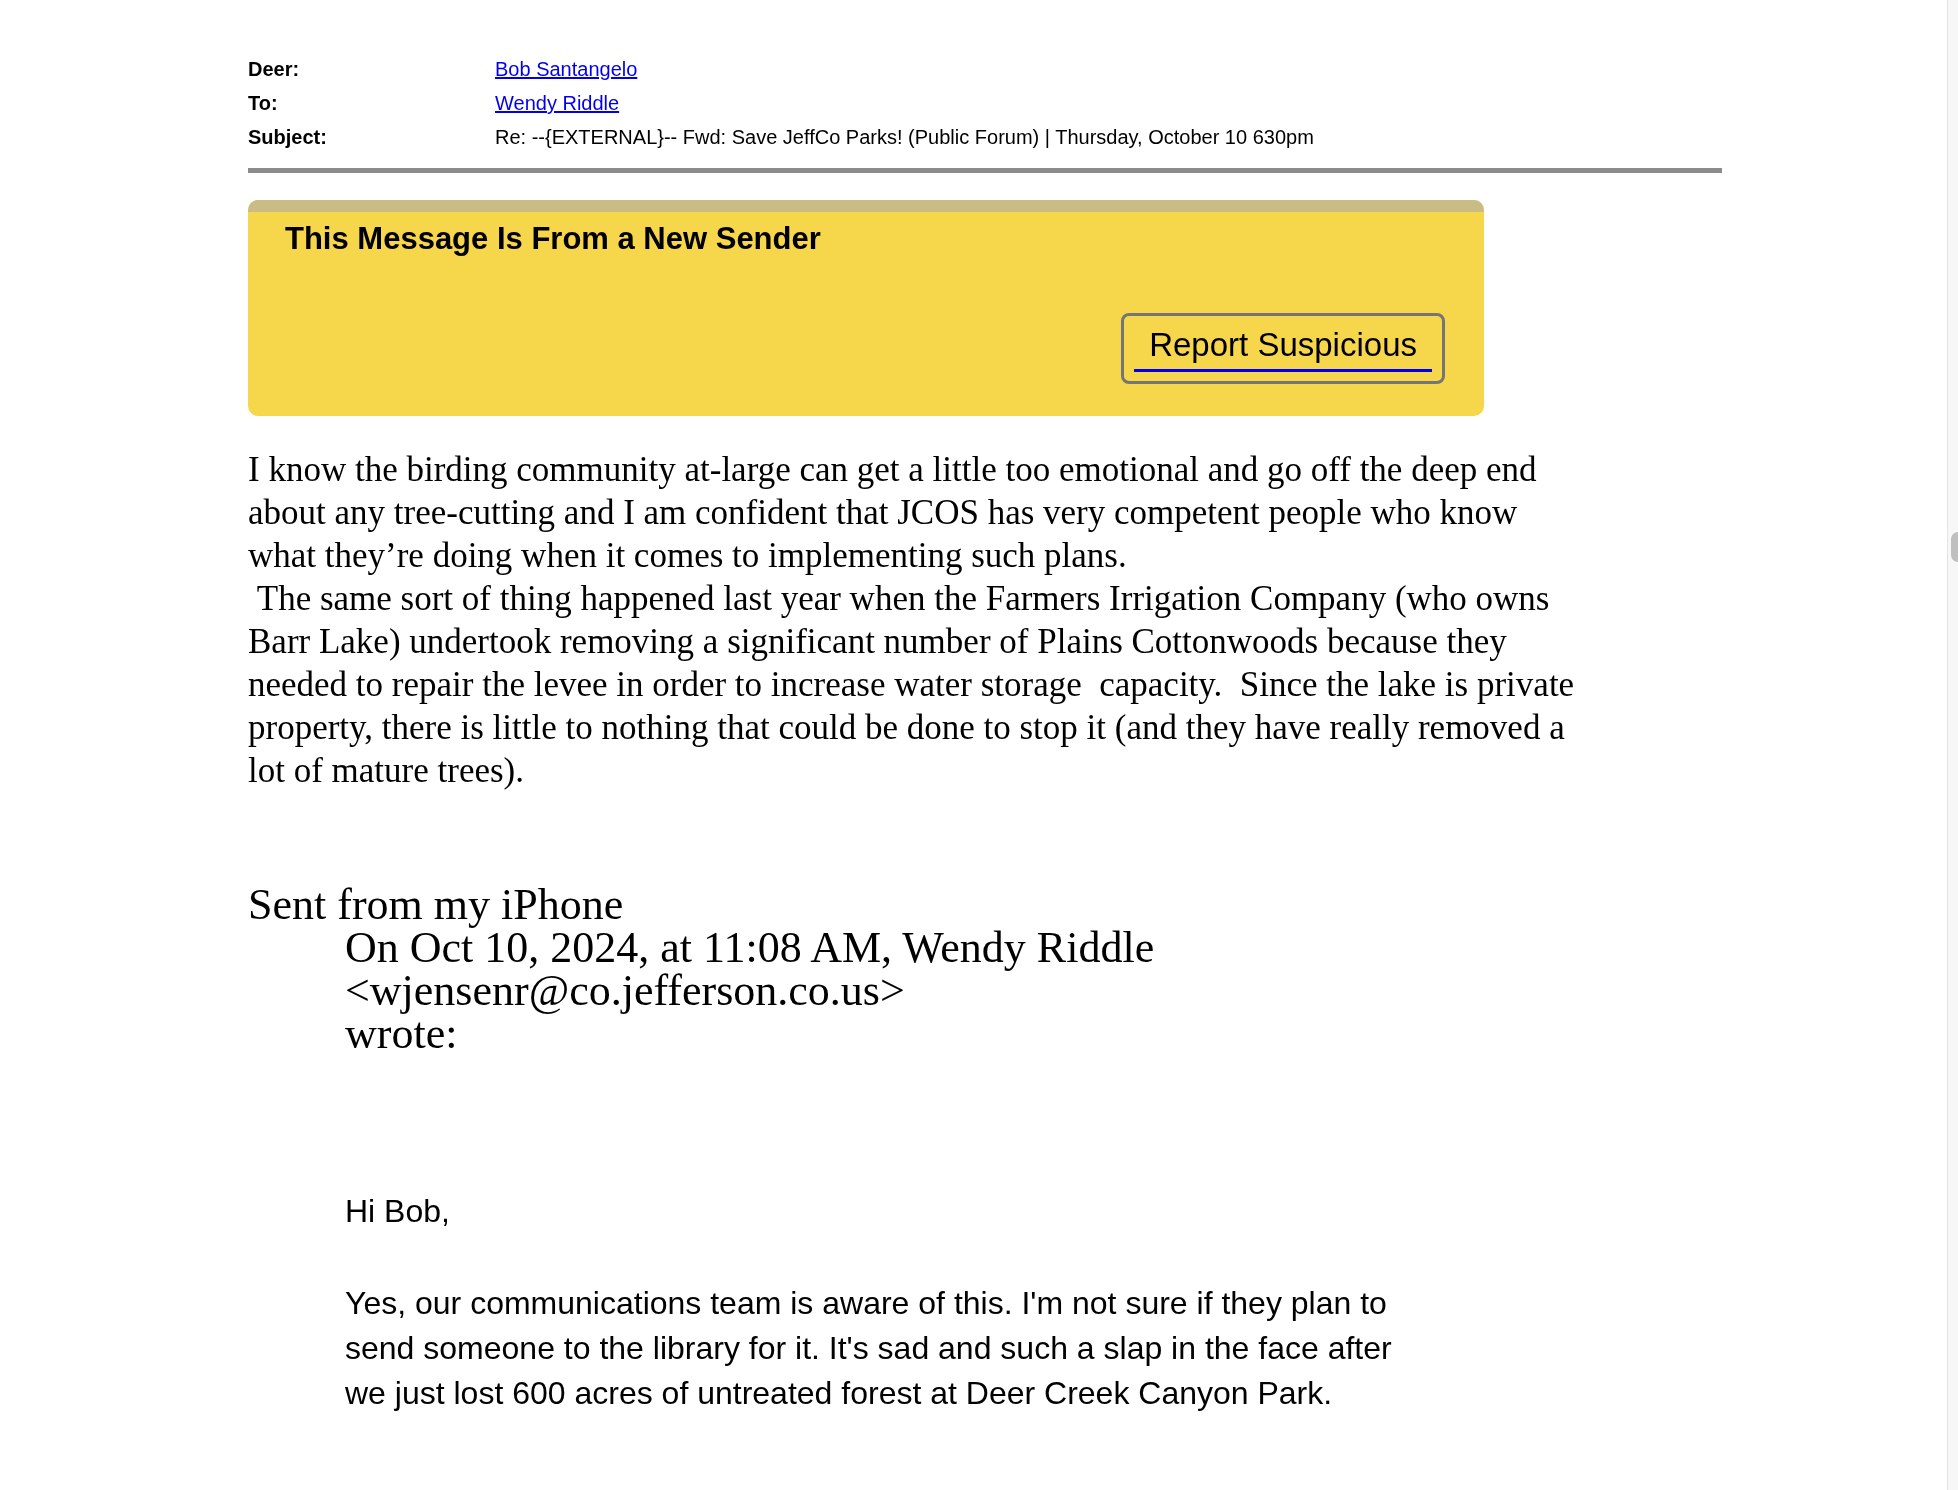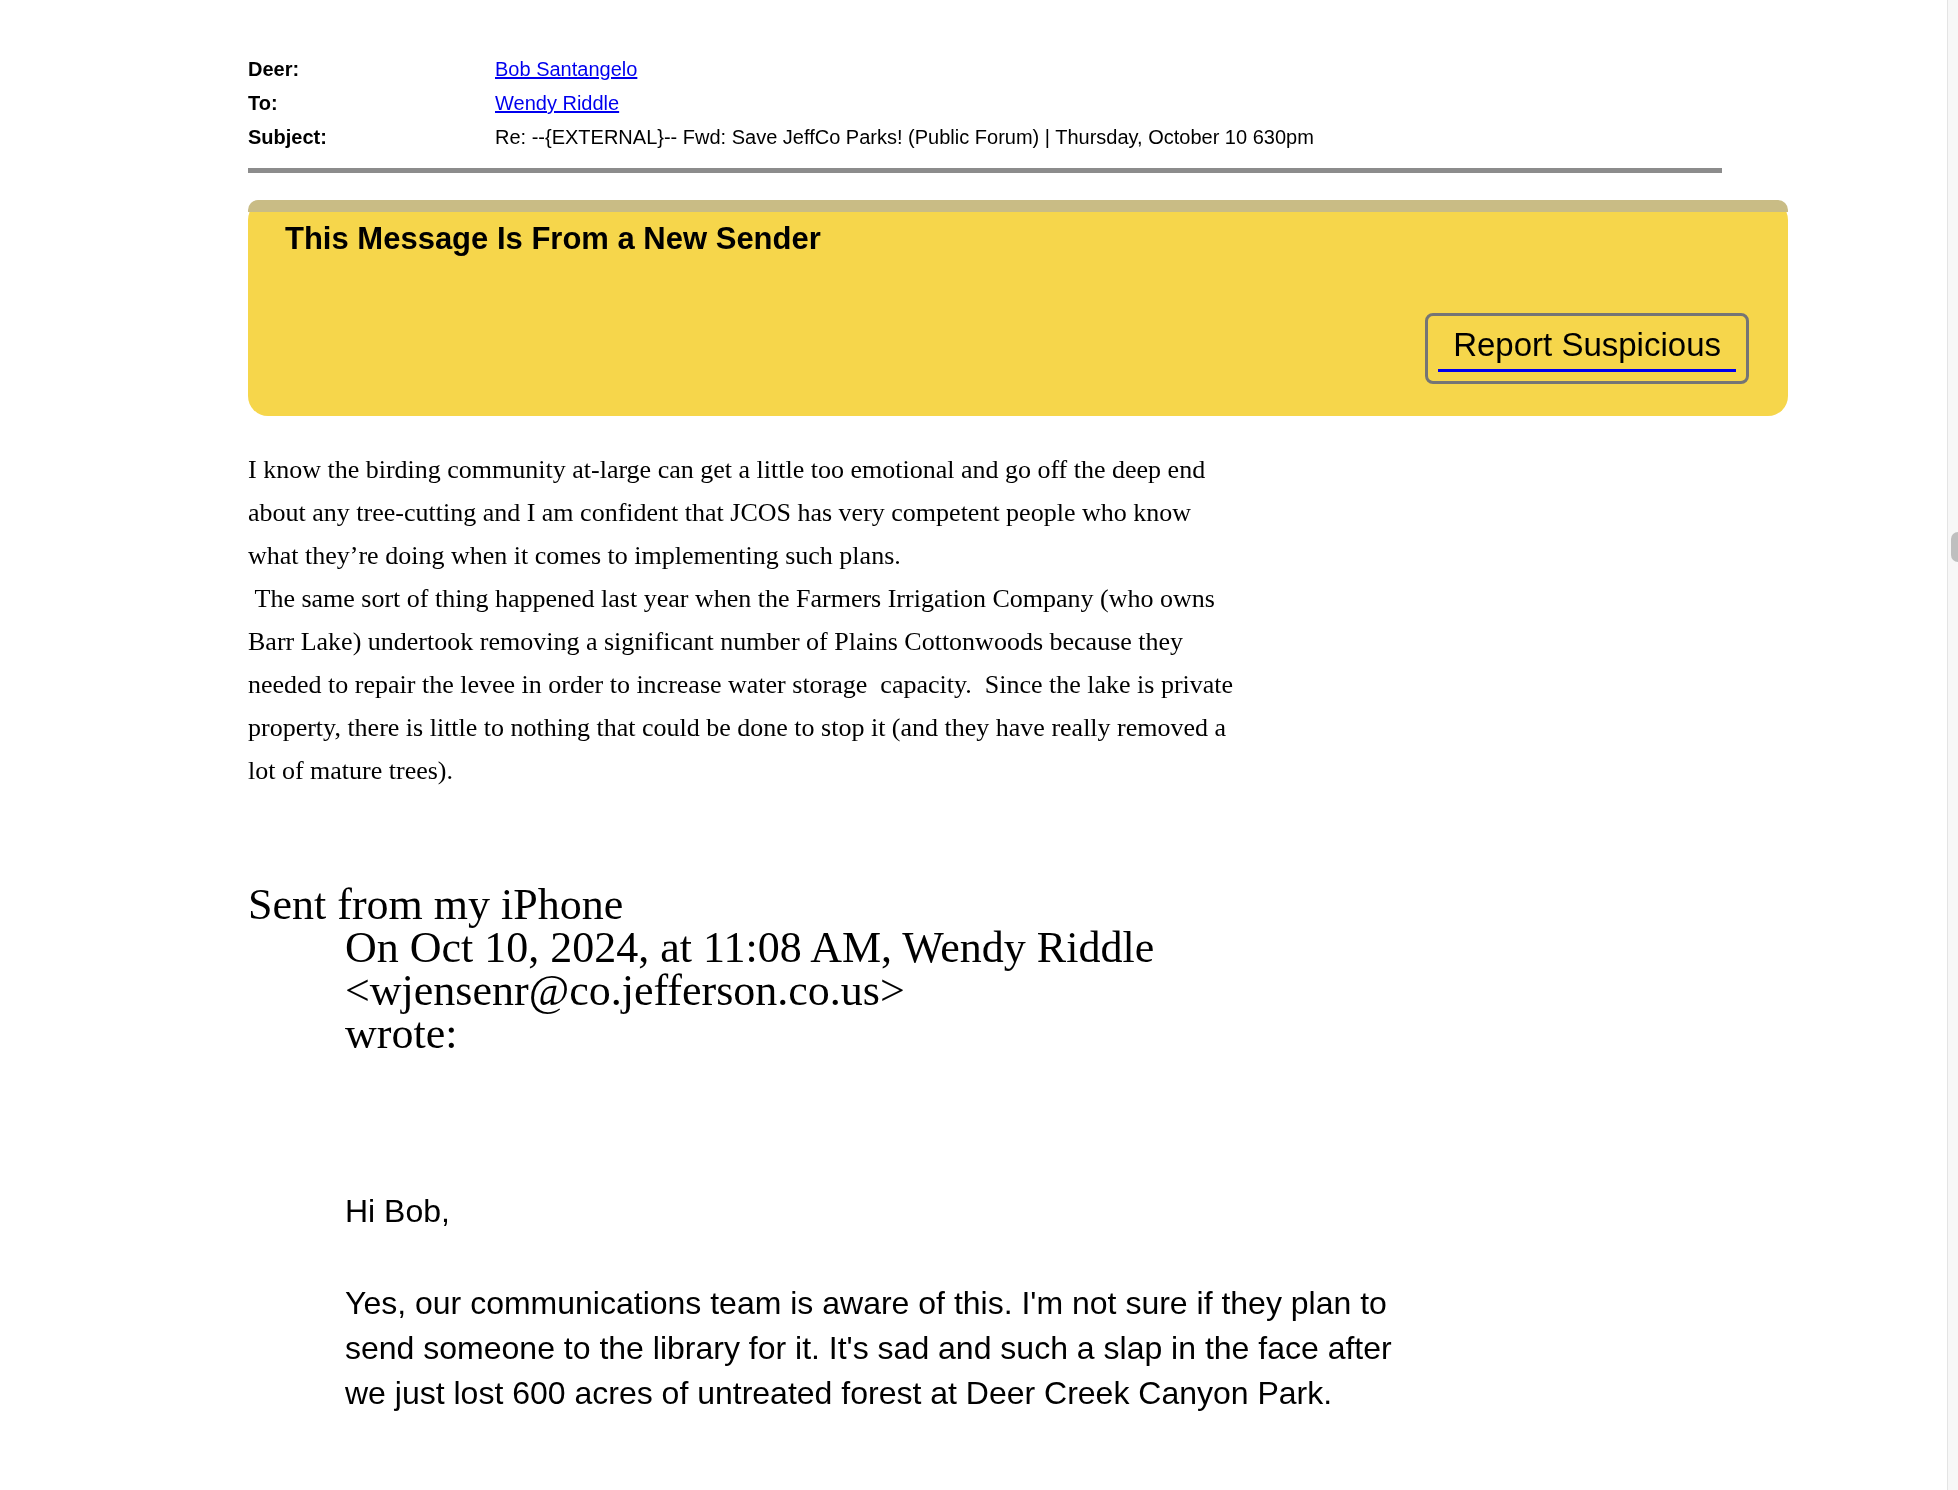--- a/index.html
+++ b/index.html
@@ -23,23 +23,23 @@
   .hdr-value { white-space:nowrap; }
   a.hdr-link { color:#0000EE; text-decoration:underline; cursor:pointer; }
   .divider {
     margin-top:14px;
     width:1474px; height:5px;
     background:#8c8c8c;
   }
   
   .banner {
     margin-top:27px;
-    width:1540px; height:216px;
+    width:1236px; height:216px;
     background:#F6D64B;
-    border-radius:20px;
+    border-radius:10px;
     position:relative;
     box-sizing:border-box;
   }
   .banner-strip {
     height:12px;
     background:#C9BC85;
     border-radius:10px 10px 0 0;
   }
   .banner-title {
     margin:9px 0 0 37px;
@@ -67,21 +67,21 @@
     color:#000;
     padding:0 15px 5px 15px;
     border-bottom:3px solid #0000EE;
     white-space:nowrap;
     text-align:center;
   }
   
   .msg-body {
     margin-top:32px;
     font-family:"Liberation Serif", serif;
-    font-size:26px; line-height:43px;
+    font-size:35px; line-height:43px;
     white-space:pre-wrap;
   }
   .signature {
     margin-top:91px;
     font-family:"Liberation Serif", serif;
     font-size:44px; line-height:43px;
   }
   
   .quote { margin-left:97px; }
   .quote-attribution {

